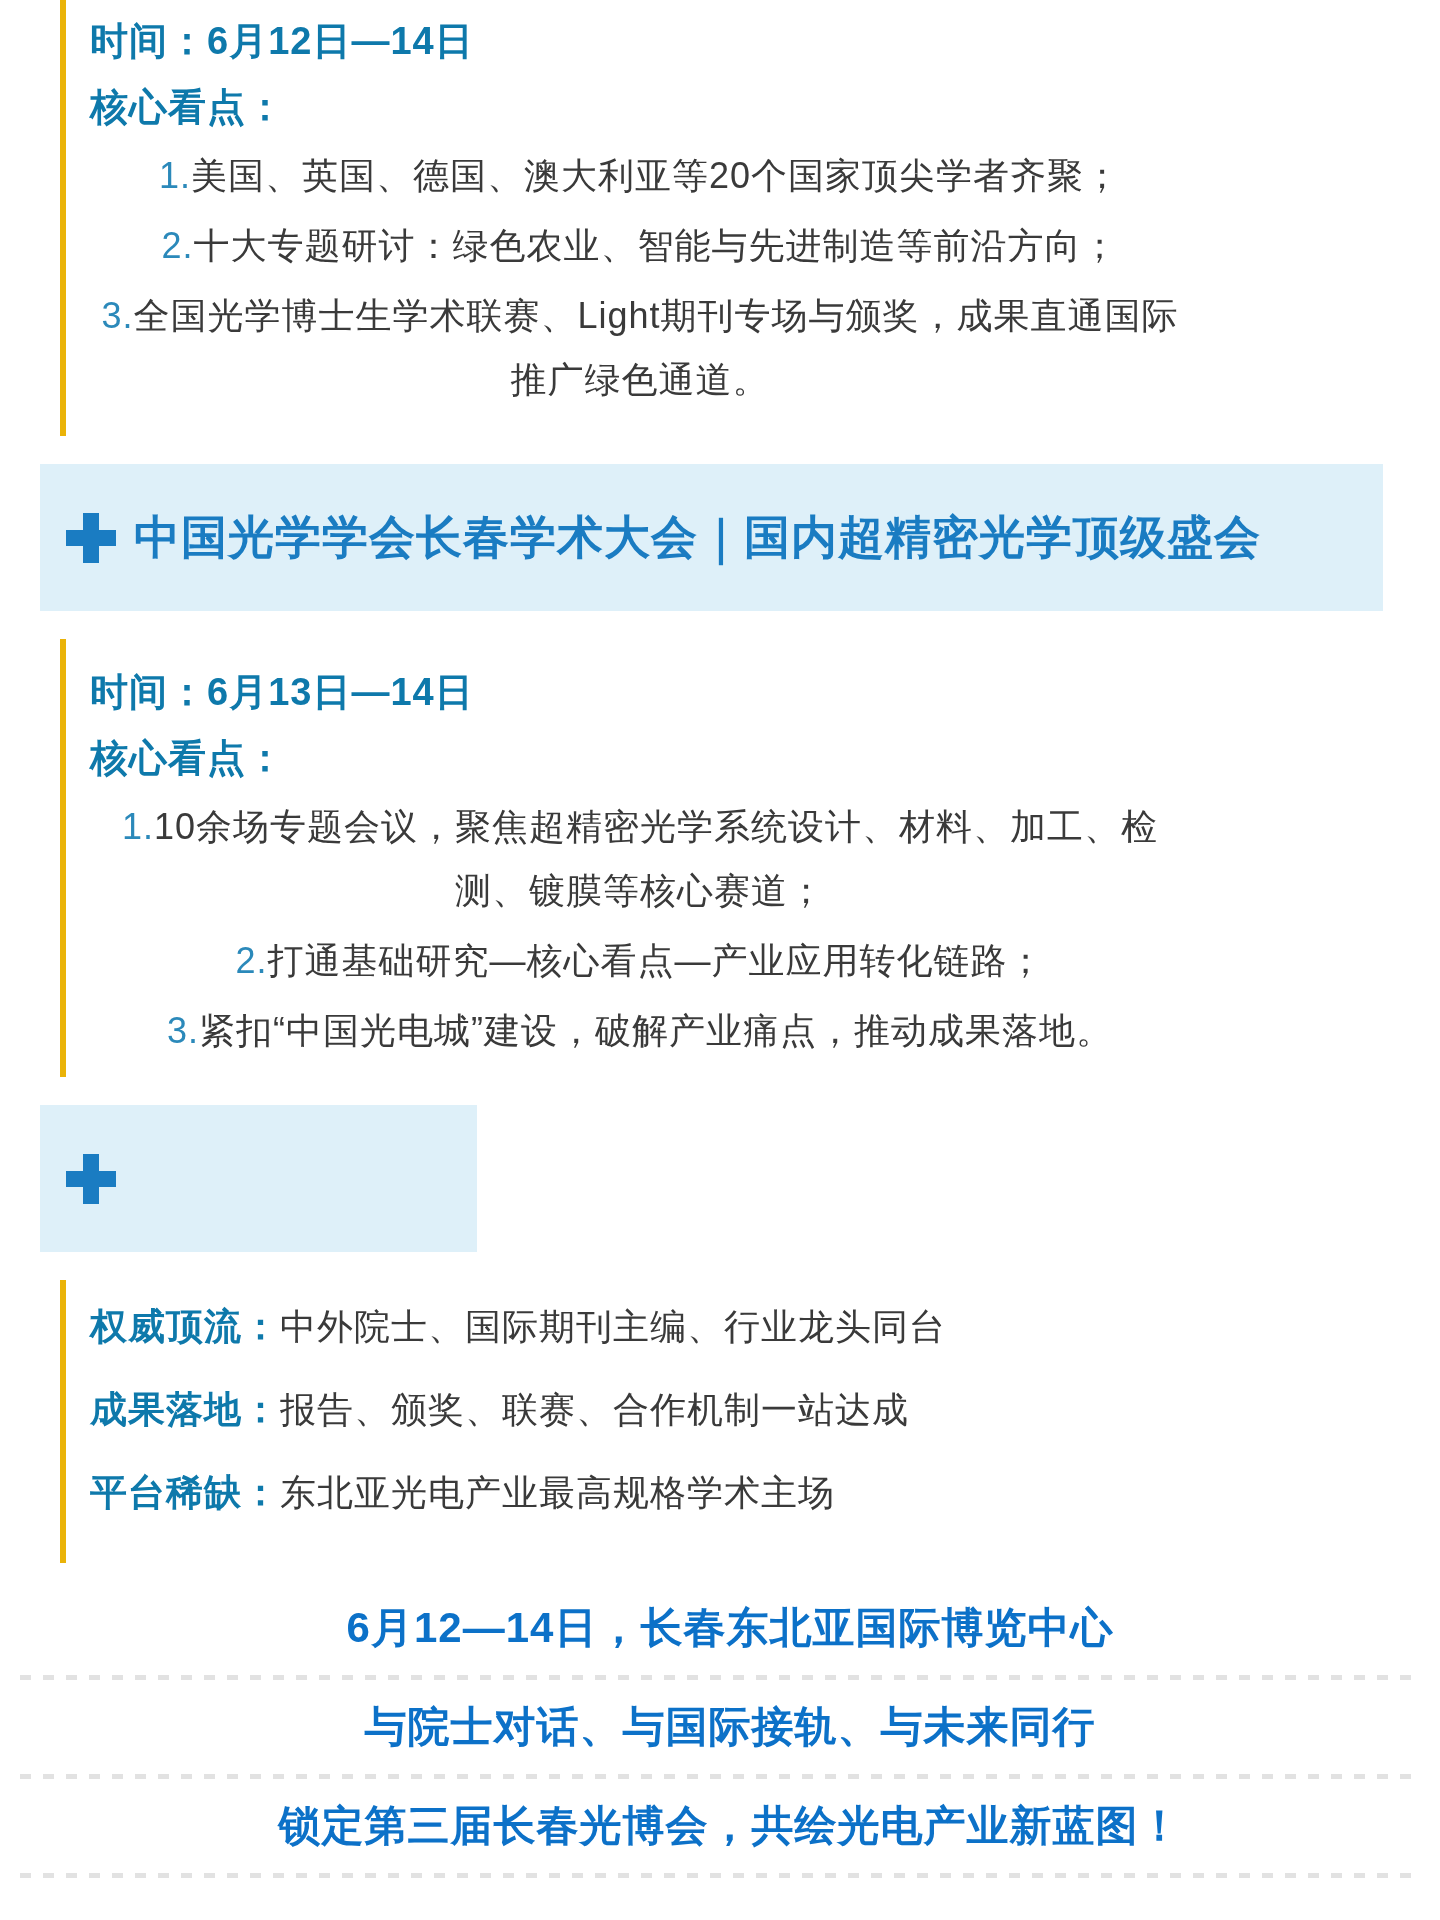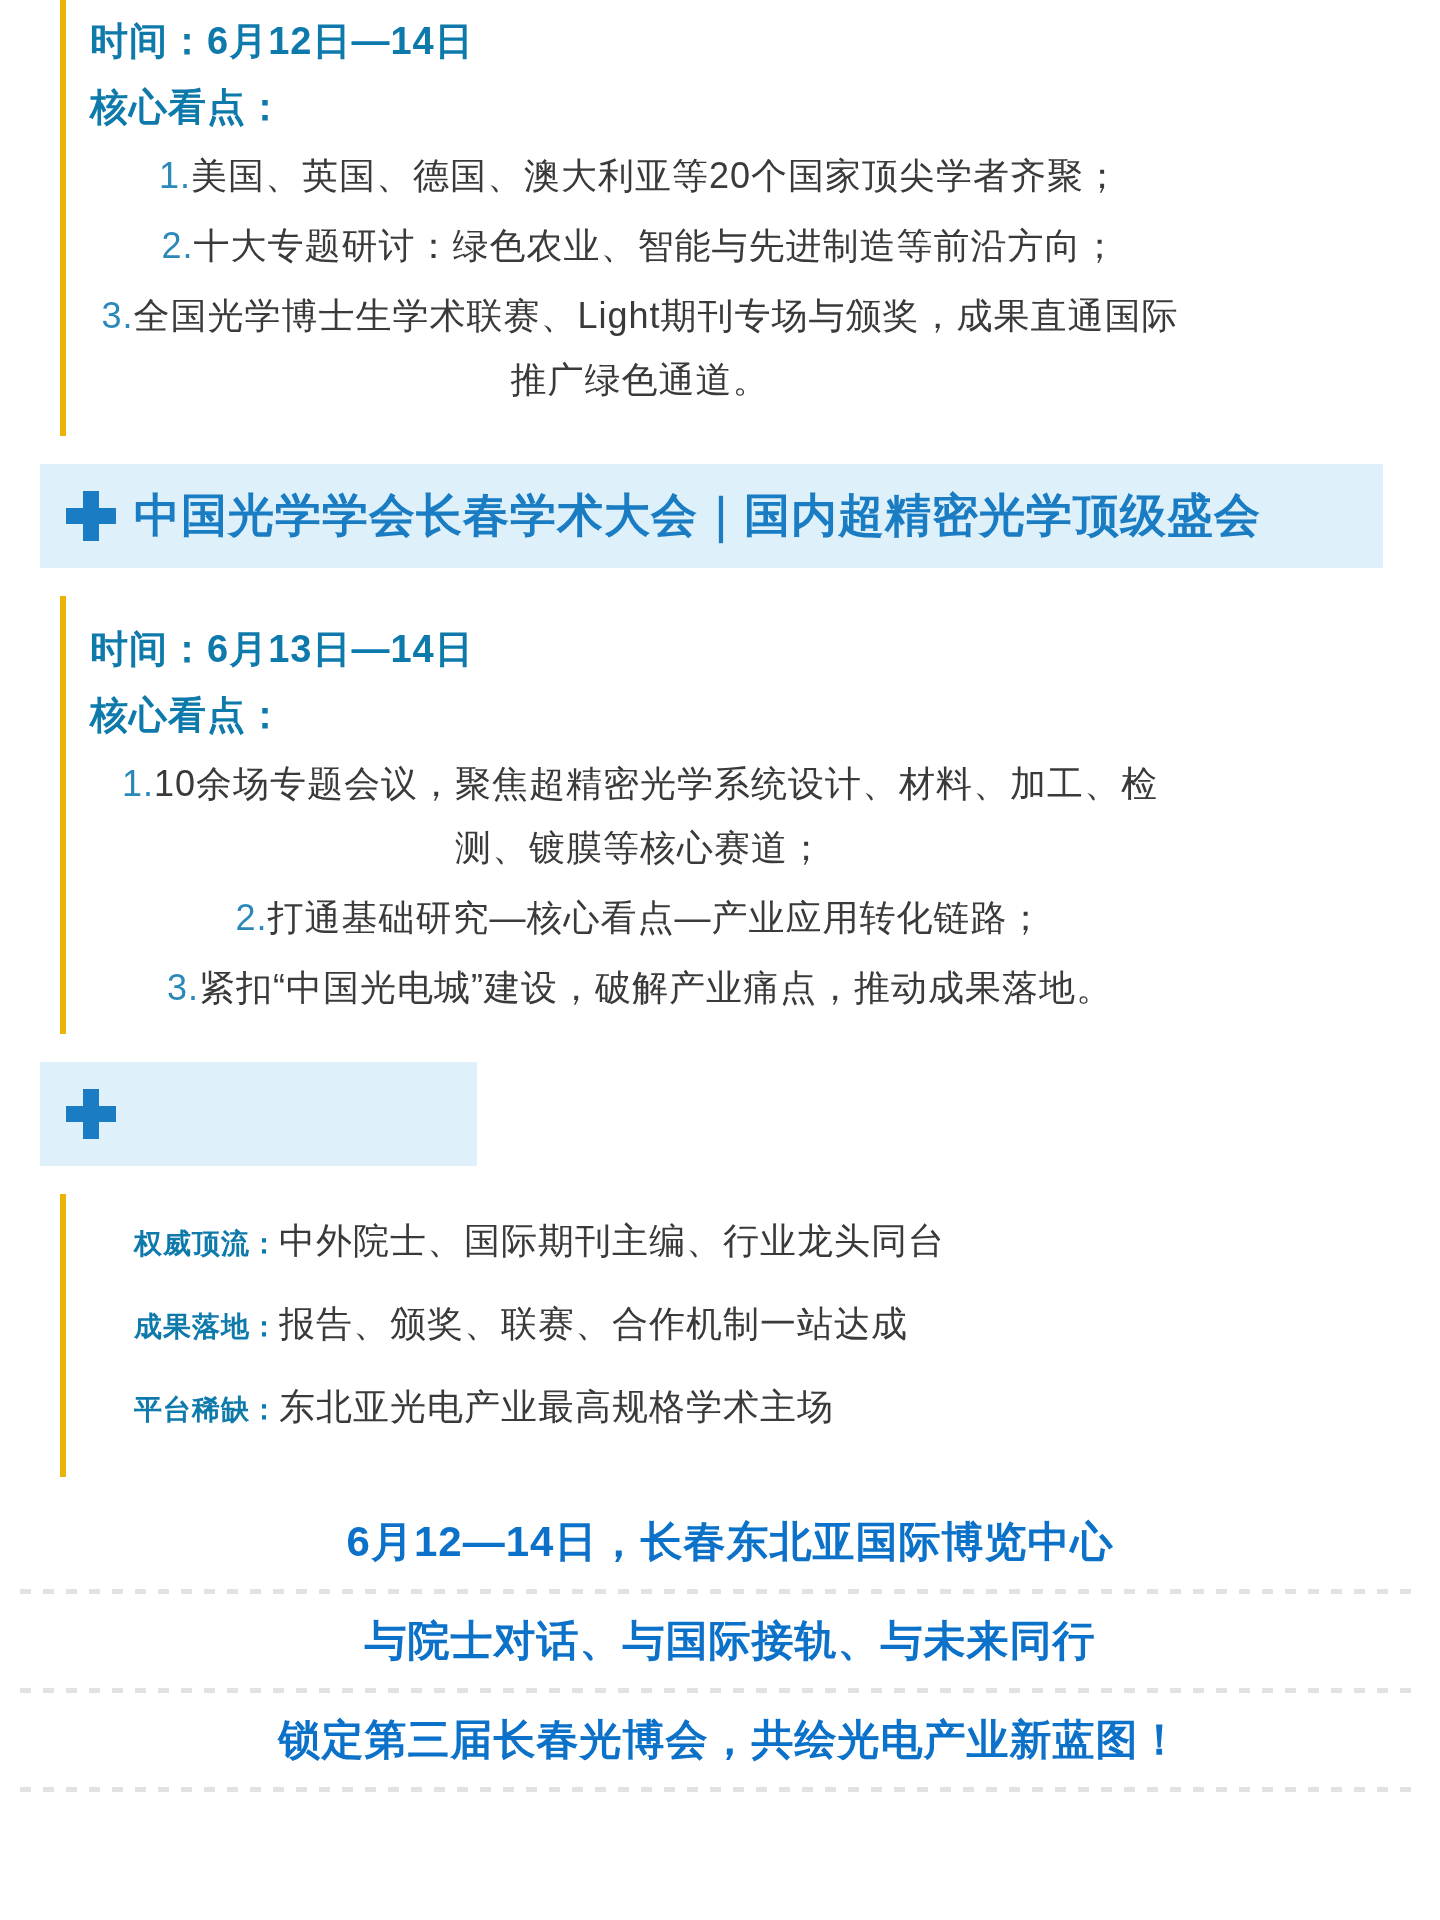--- a/index.html
+++ b/index.html
@@ -29,46 +29,45 @@
     line-height:64px;
     margin:4px 0 6px;
     letter-spacing:1px;
     text-align:center;
   }
   .item .num{color:#2b89ba;}
   .banner{
     display:flex;
     align-items:center;
     gap:18px;
-    height:104px;
+    height:147px;
     margin:28px 0 28px 40px;
     padding-left:26px;
     background:#def0f9;
     box-sizing:border-box;
   }
   .banner-wide{width:1343px;}
   .banner-narrow{width:437px;}
   .banner-title{
     font-size:46px;
     font-weight:700;
     color:#1a7cc2;
     letter-spacing:1px;
     white-space:nowrap;
   }
   .plus{width:50px;height:50px;flex:0 0 50px;display:block;}
   .plus svg{display:block;}
   .sec2{padding-top:20px;padding-bottom:8px;}
   .reasons{padding-top:14px;padding-bottom:20px;}
   .reason{line-height:66px;margin:0 0 10px;}
   .rlabel{
-    font-size:28px;
+    font-size:37px;
     font-weight:700;
     color:#0e79ab;
     letter-spacing:1px;
-    margin-left:44px;
   }
   .rtext{
     font-size:36px;
     color:#3a3a3a;
     letter-spacing:1px;
   }
   .footer{margin-top:30px;}
   .footer-line{
     height:70px;
     line-height:70px;

